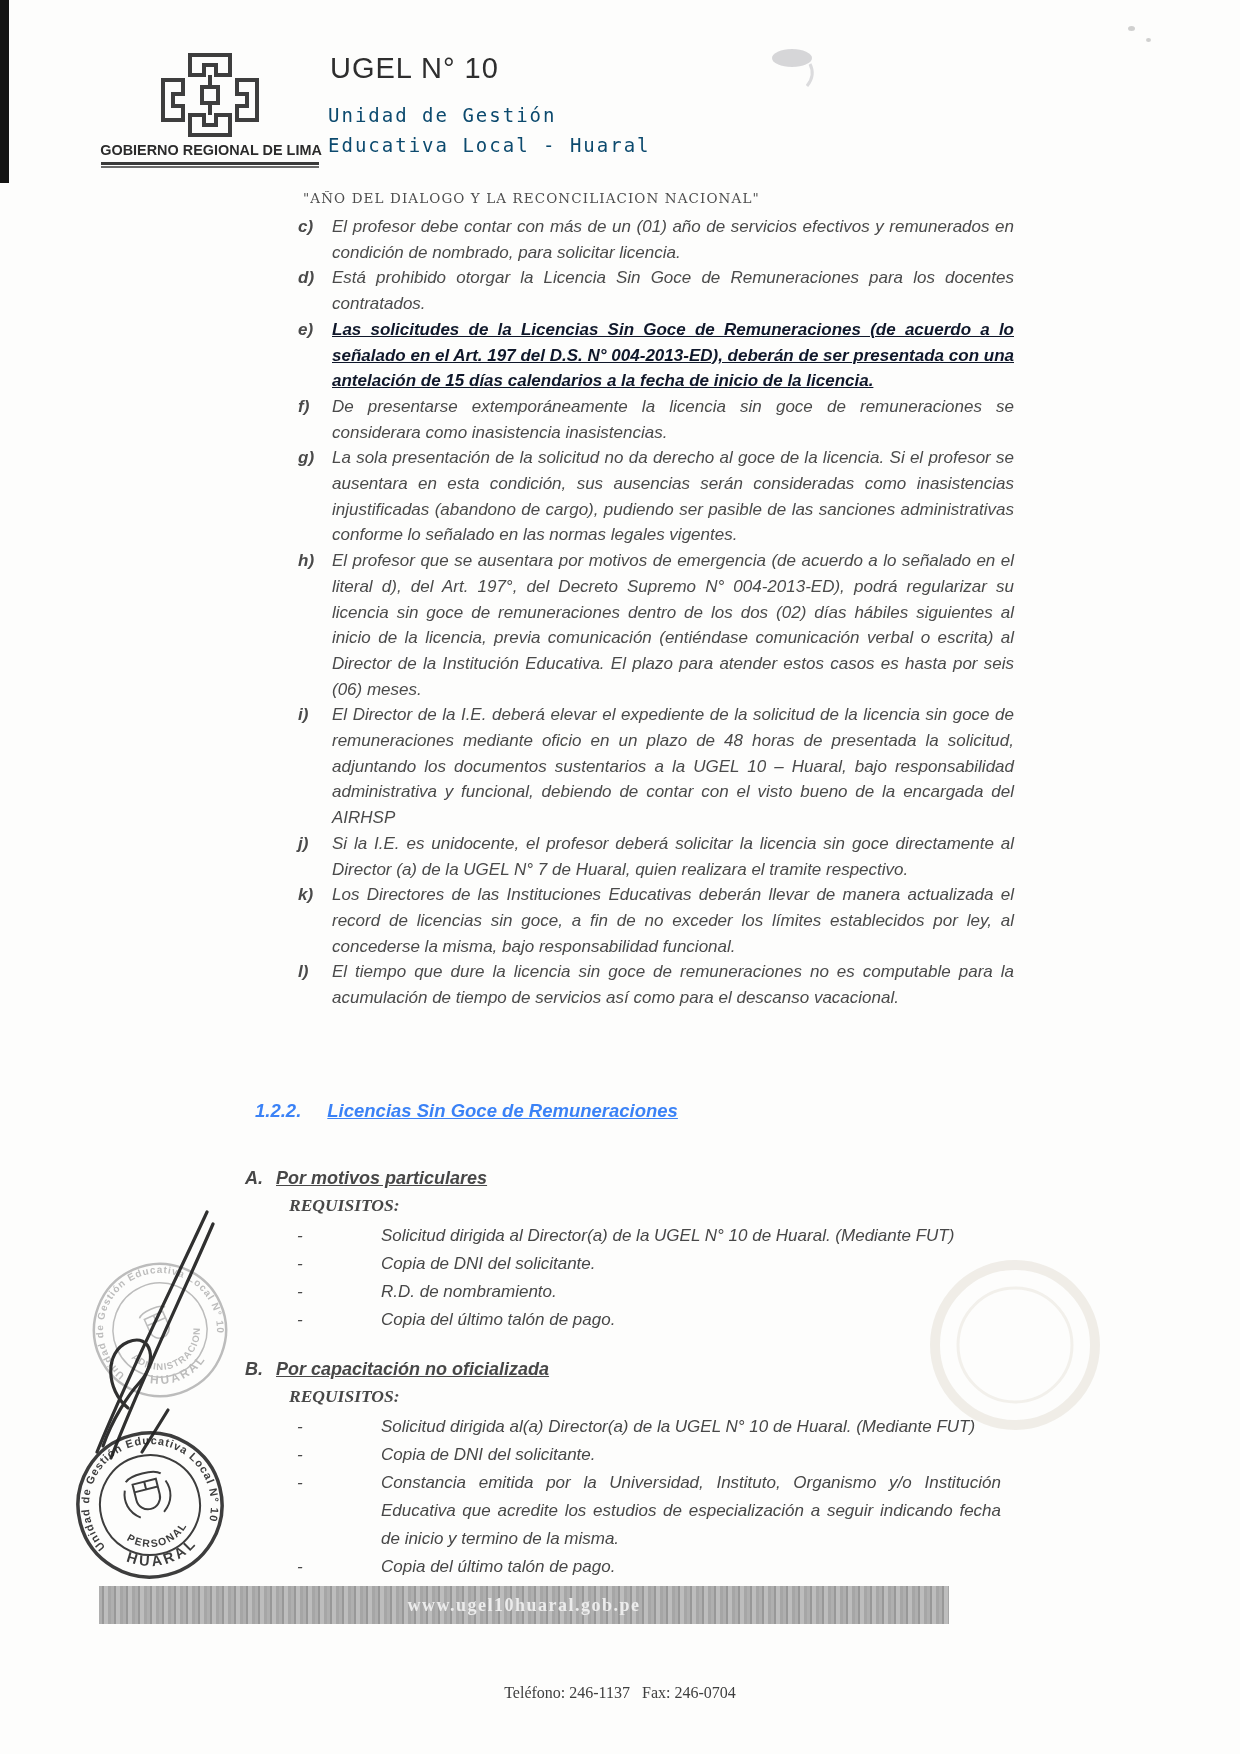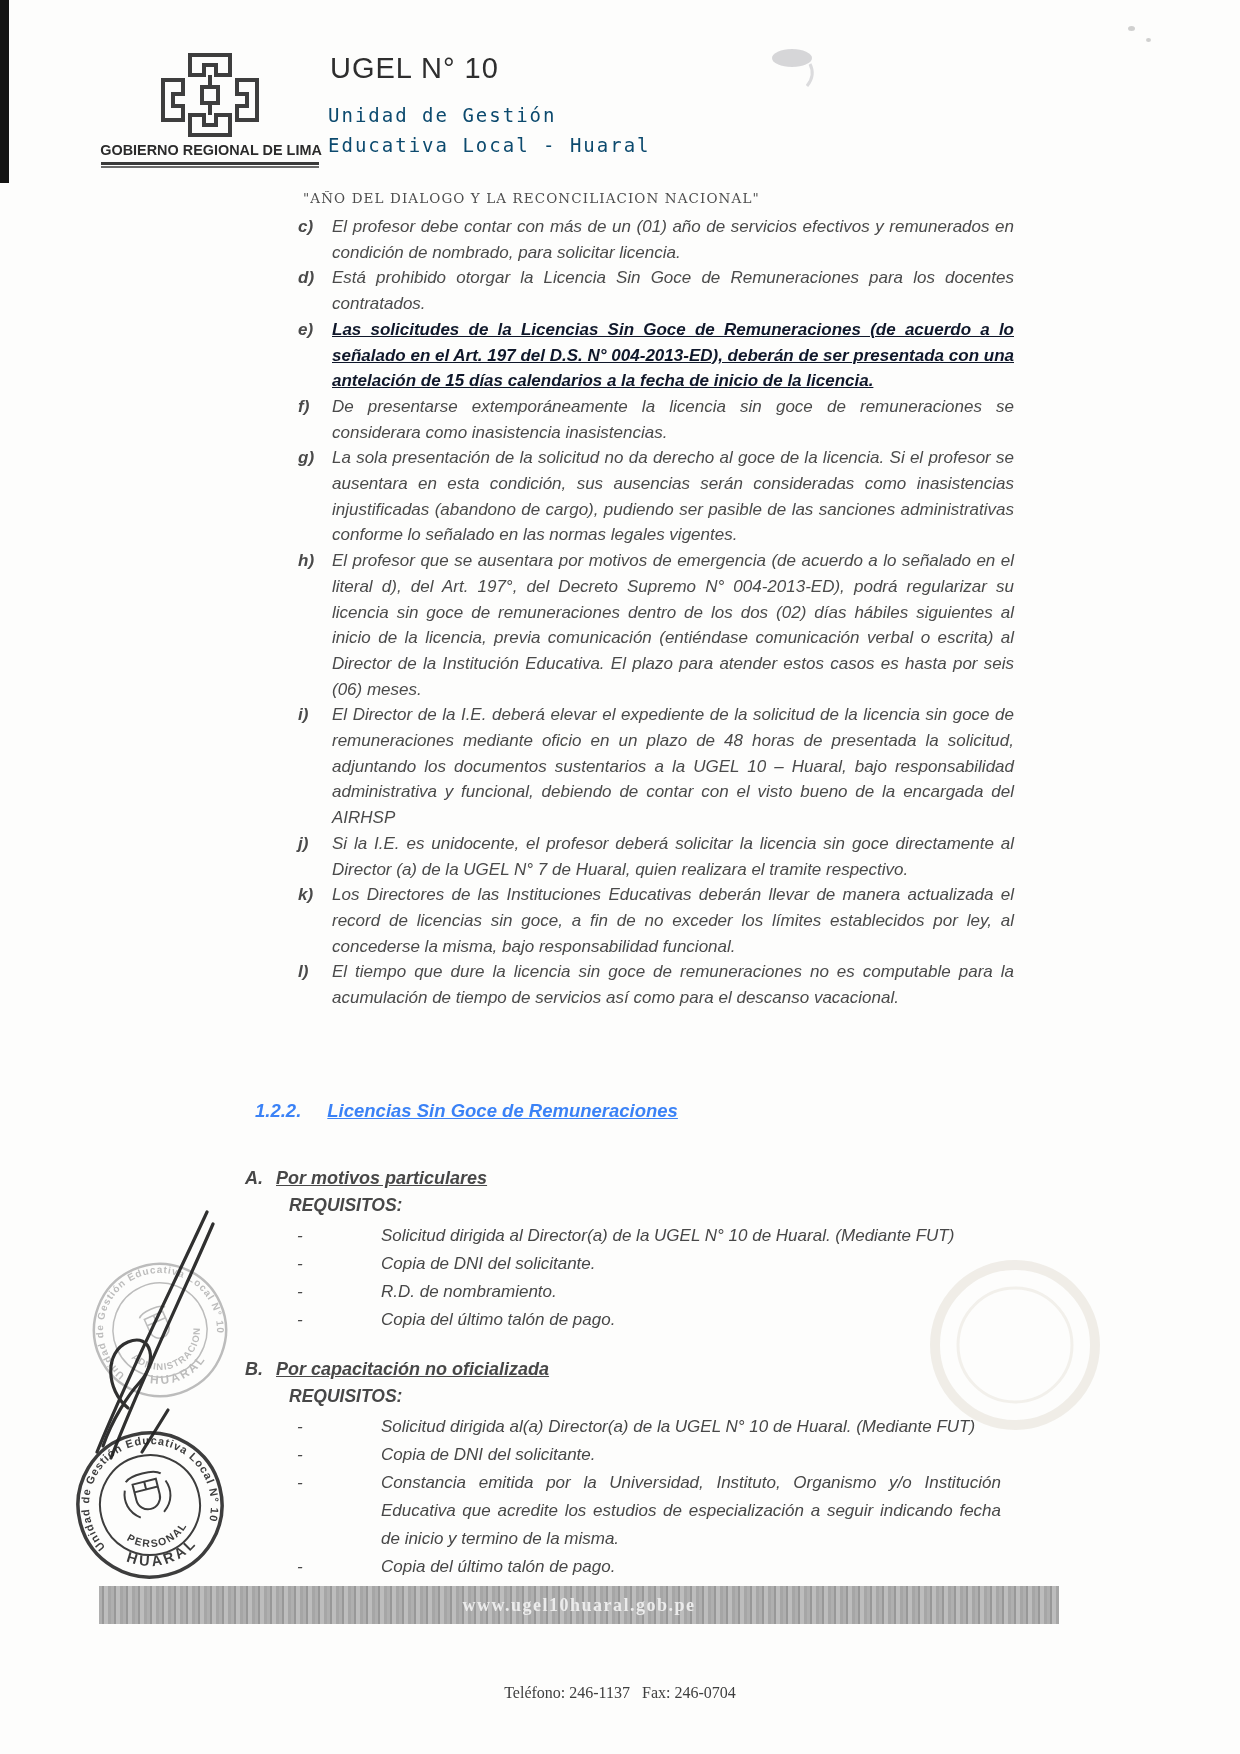--- a/index.html
+++ b/index.html
@@ -33,26 +33,26 @@
                   font-size:18.5px; color:#3b82f6;margin-left:24px; }
   .section-head .sec-num { margin-right:26px; }
   .section-head .sec-title { text-decoration:underline; }
 
   .block { position:absolute; left:245px; width:770px; font-style:italic; font-size:17px; color:#474747; }
   .block-a { top:1165px; }
   .block-b { top:1356px; }
   .block-head { line-height:26px; }
   .blabel { font-weight:bold; font-size:18px; margin-right:13px; }
   .btitle { font-weight:bold; font-size:18px; text-decoration:underline; }
-  .breq { font-weight:bold; font-size:17.5px; margin:3px 0 6px 44px; }
+  .breq { font-weight:bold; font-size:17.5px; margin:3px 0 6px 44px;font-family:Liberation Serif, serif; }
   .req-item { display:flex; margin-left:44px; line-height:28px; }
   .req-item .dash { width:44px; flex:none; padding-left:8px; }
   .req-item .rtext { flex:1; text-align:justify; padding-right:14px;margin-left:48px; }
 
-  .web-bar { position:absolute; left:99px; top:1586px; width:960px; height:38px;
+  .web-bar { position:absolute; left:99px; top:1586px; width:850px; height:38px;
              background:repeating-linear-gradient(90deg,#afafaf 0 3px,#989898 3px 5px,#bdbdbd 5px 9px,#a6a6a6 9px 12px);
              display:flex; align-items:center; justify-content:center; }
   .web-text { font-family:"Liberation Serif", serif; font-weight:bold; font-size:18px;
               color:#ececec; letter-spacing:1.5px; }
   .footer-lines { position:absolute; left:0; top:1632px; width:1240px; text-align:center;
                   font-family:"Liberation Serif", serif; font-size:16px; line-height:24.5px;
                   color:#3e3e3e; white-space:pre-wrap; }
 
   .overlay { position:absolute; left:0; top:0; pointer-events:none; }
   .corner-dot { position:absolute; background:#9a9a9a; border-radius:50%; opacity:.45; }

